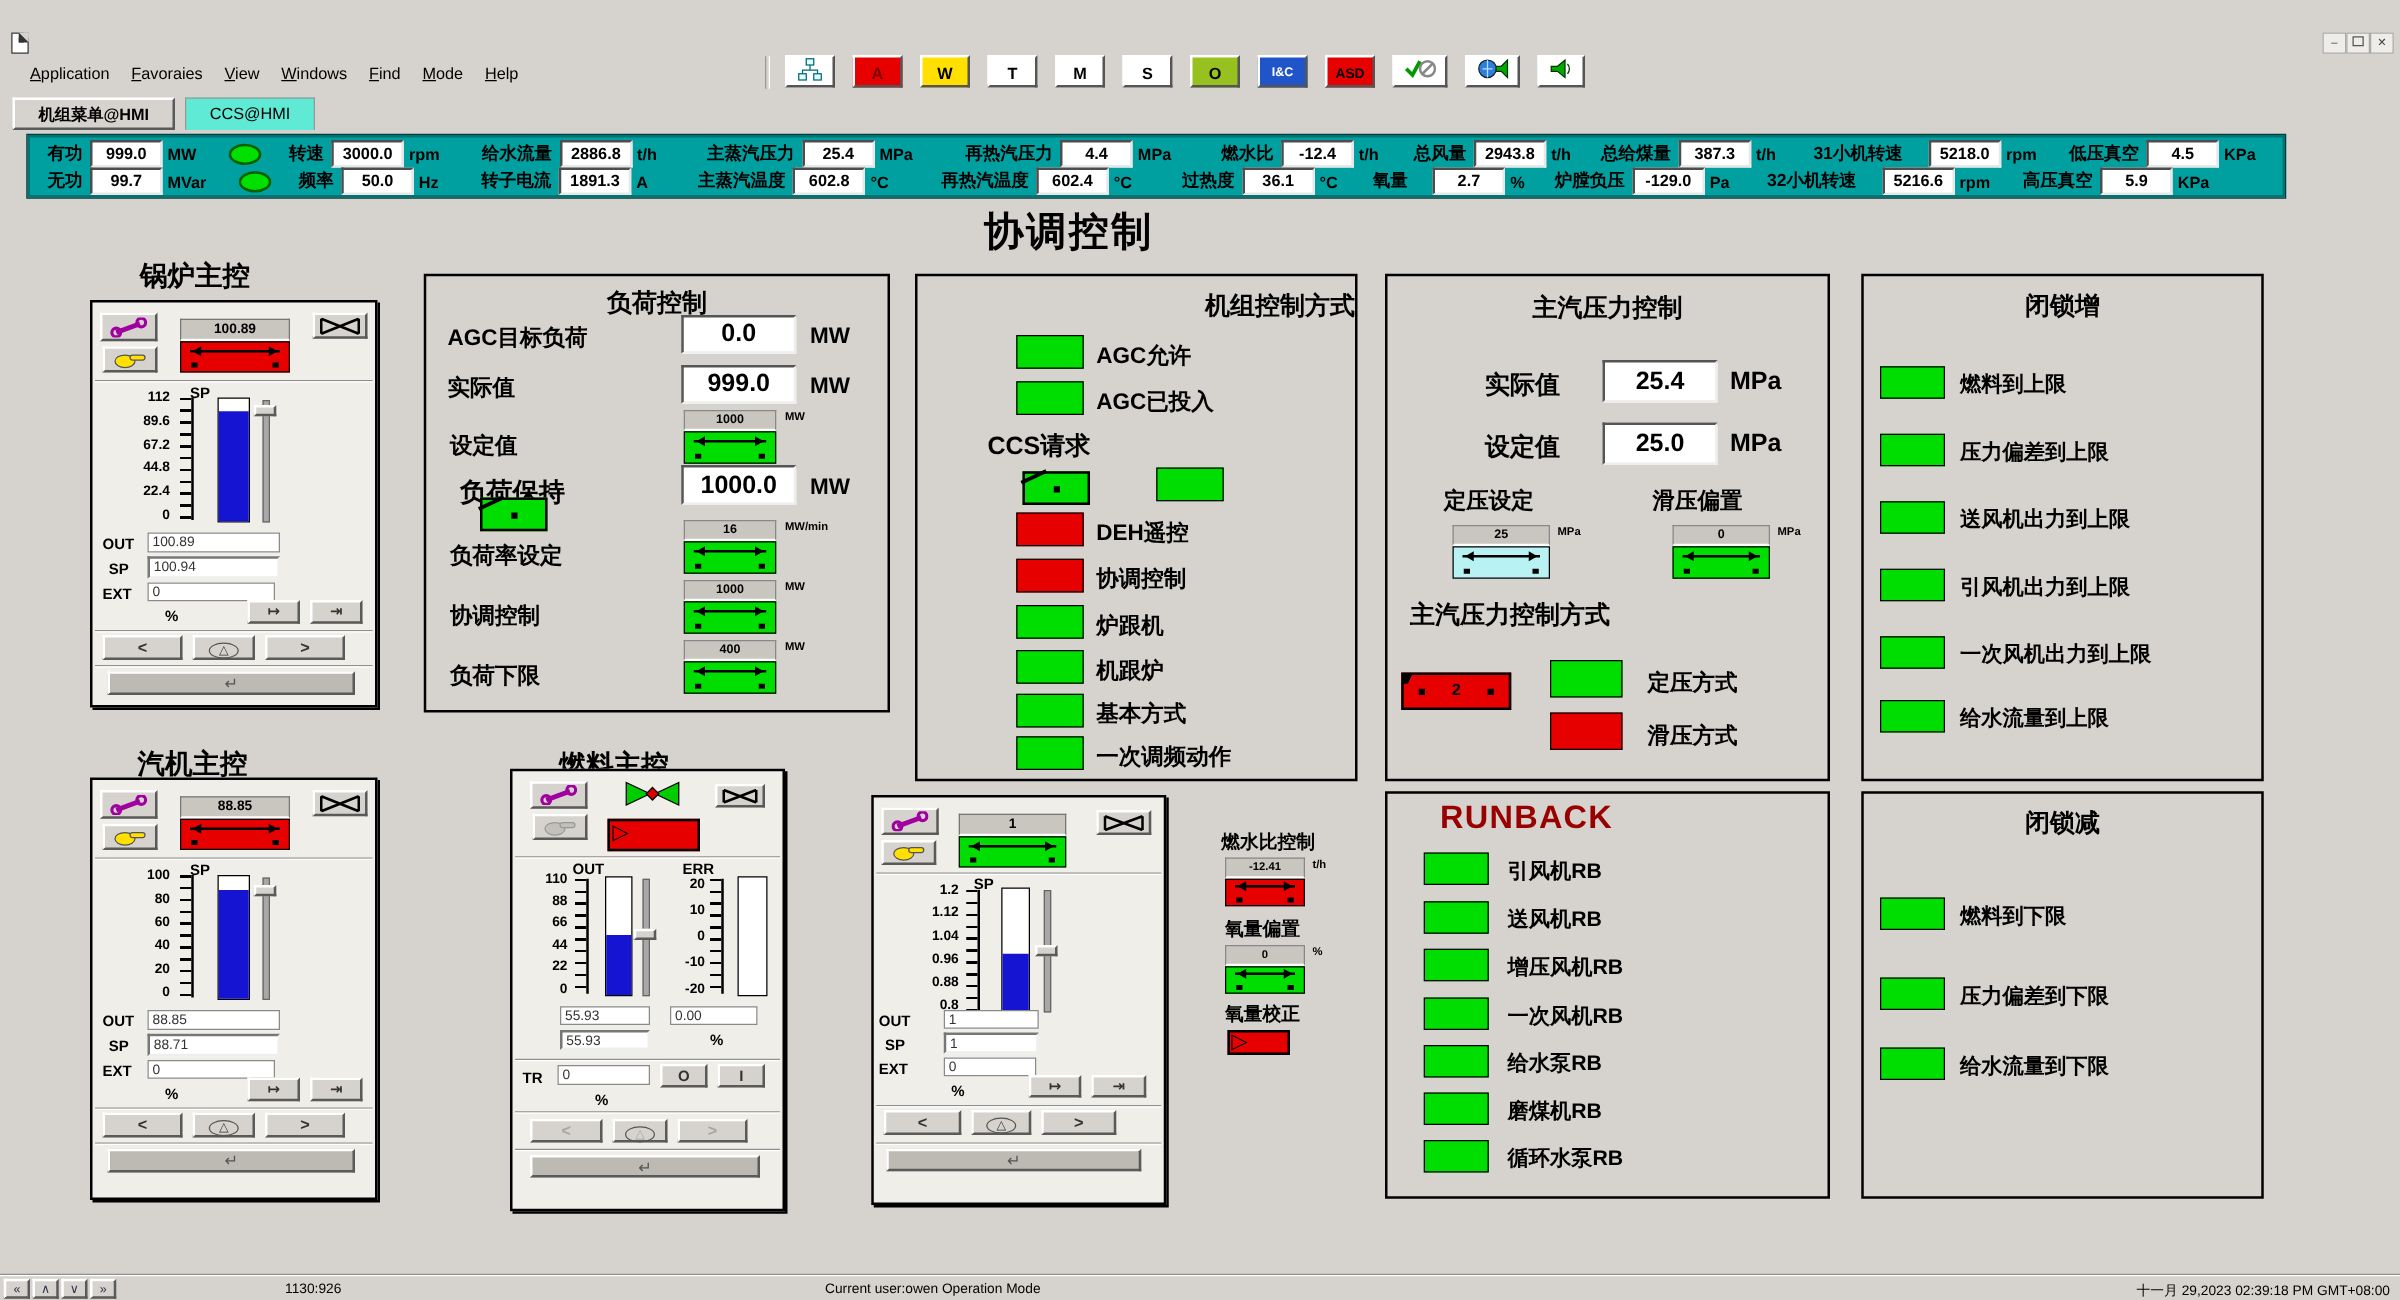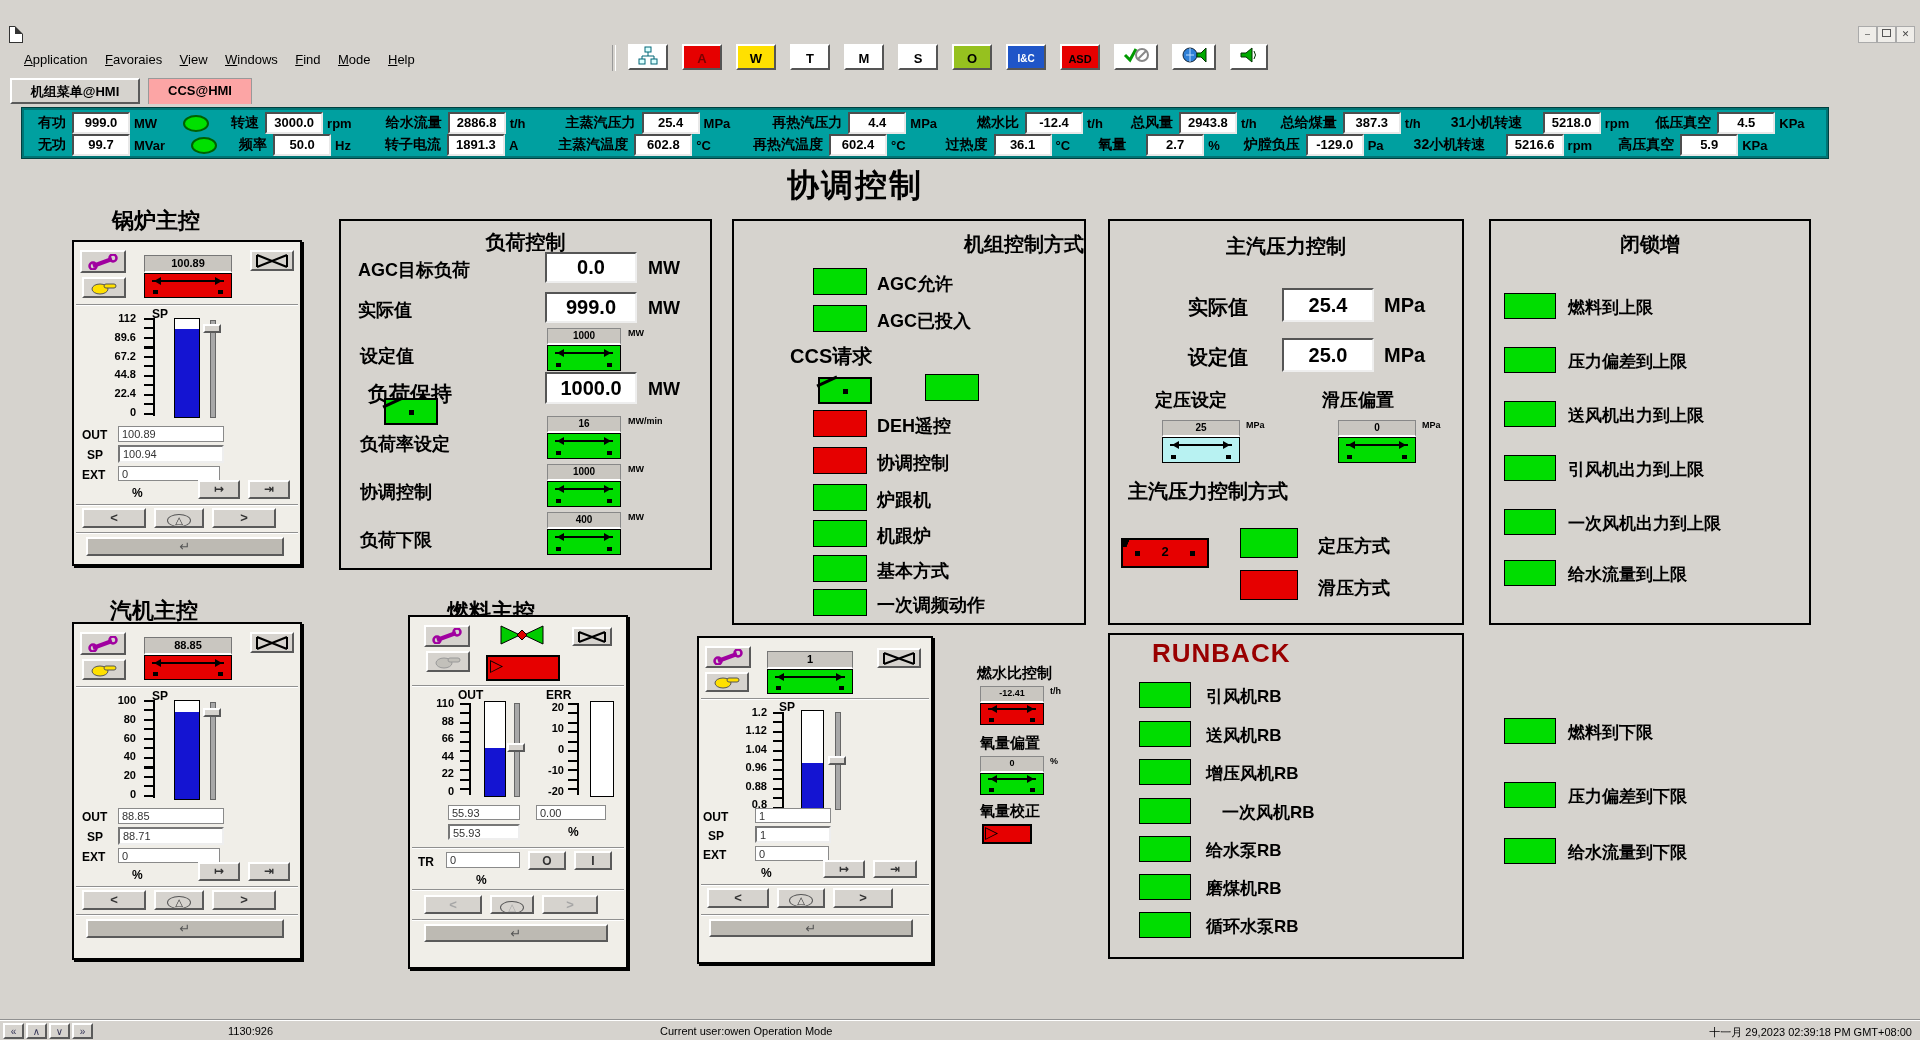--- a/index.html
+++ b/index.html
@@ -18,21 +18,21 @@
   
   .menubar{position:absolute;left:0;top:43px;width:1920px;height:30px;}
   .menu-item{display:inline-block;margin-right:13px;font-size:13px;color:#000;}
   .menu-item::first-letter{text-decoration:underline;}
   .menuwrap{position:absolute;left:24px;top:7px;}
   .tbsep{position:absolute;left:612px;top:2px;width:2px;height:26px;border-left:1px solid #999;border-right:1px solid #fff;}
   .tbtn{position:absolute;top:1px;width:40px;height:26px;text-align:center;font-weight:bold;font-size:13px;line-height:26px;background:#fff;border-top:2px solid #FFF;border-left:2px solid #FFF;border-right:2px solid #555;border-bottom:2px solid #555;box-sizing:border-box;}
   .b3{background:#D6D3CE;border-top:2px solid #FFF;border-left:2px solid #FFF;border-right:2px solid #5A5A5A;border-bottom:2px solid #5A5A5A;box-sizing:border-box;}
   
   .tab1{position:absolute;left:10px;top:78px;width:130px;height:26px;font-size:13px;font-weight:bold;text-align:center;line-height:24px;}
-  .tab2{position:absolute;left:148px;top:78px;width:104px;height:26px;background:#fca5a5;border:1px solid #999;border-bottom:none;font-size:13px;font-weight:bold;text-align:center;line-height:24px;box-sizing:border-box;}
+  .tab2{position:absolute;left:148px;top:78px;width:104px;height:26px;background:#5eead4;border:1px solid #999;border-bottom:none;font-size:13px;font-weight:normal;text-align:center;line-height:24px;box-sizing:border-box;}
   
   .strip{position:absolute;left:22px;top:108px;width:1806px;height:50px;background:#00A0A0;border:2px solid #007474;outline:1px solid #003F3F;box-sizing:border-box;}
   .srow{position:absolute;left:6px;right:2px;height:22px;display:flex;align-items:center;}
   .sg{display:flex;align-items:center;}
   .slb{font-size:14px;font-weight:bold;color:#000;white-space:nowrap;margin-right:6px;}
   .svb{width:54px;height:18px;background:#FFF;border-top:2px solid #4d4d4d;border-left:2px solid #4d4d4d;border-bottom:2px solid #E8E8E8;border-right:2px solid #E8E8E8;font-size:13px;font-weight:bold;text-align:center;line-height:18px;box-sizing:content-box;}
   .sun{font-size:13px;font-weight:bold;margin-left:4px;white-space:nowrap;}
   .led{width:26px;height:17px;border-radius:50%;background:#00E000;border:2px solid #006000;box-sizing:border-box;}
   .srow>*:nth-child(1){margin-left:8px;} .srow>*:nth-child(2){margin-left:26px;}
   .srow>*:nth-child(3){margin-left:22px;} .srow>*:nth-child(4){margin-left:34px;}
@@ -696,28 +696,31 @@
 
   <div class="panel" style="left:1108px;top:633px;width:352px;height:322px;"></div>
   <span class="runtitle" style="left:1152px;top:638px;">RUNBACK</span>
   <div class="sbox green" style="left:1139px;top:682px;width:52px;height:26px;"></div>
   <span class="ilabel2" style="left:1206px;top:685px;">引风机RB</span>
   <div class="sbox green" style="left:1139px;top:721px;width:52px;height:26px;"></div>
   <span class="ilabel2" style="left:1206px;top:724px;">送风机RB</span>
   <div class="sbox green" style="left:1139px;top:759px;width:52px;height:26px;"></div>
   <span class="ilabel2" style="left:1206px;top:762px;">增压风机RB</span>
   <div class="sbox green" style="left:1139px;top:798px;width:52px;height:26px;"></div>
-  <span class="ilabel2" style="left:1206px;top:801px;margin-left:16px;">一次风机RB</span>
+  <span class="ilabel2" style="left:1206px;top:801px;">一次风机RB</span>
   <div class="sbox green" style="left:1139px;top:836px;width:52px;height:26px;"></div>
   <span class="ilabel2" style="left:1206px;top:839px;">给水泵RB</span>
   <div class="sbox green" style="left:1139px;top:874px;width:52px;height:26px;"></div>
   <span class="ilabel2" style="left:1206px;top:877px;">磨煤机RB</span>
   <div class="sbox green" style="left:1139px;top:912px;width:52px;height:26px;"></div>
   <span class="ilabel2" style="left:1206px;top:915px;">循环水泵RB</span>
 
+  <div class="panel" style="left:1489px;top:633px;width:318px;height:322px;">
+    <div class="ptitle" style="top:10px;">闭锁减</div>
+  </div>
   <div class="sbox green" style="left:1504px;top:718px;width:52px;height:26px;"></div>
   <span class="ilabel2" style="left:1568px;top:721px;">燃料到下限</span>
   <div class="sbox green" style="left:1504px;top:782px;width:52px;height:26px;"></div>
   <span class="ilabel2" style="left:1568px;top:785px;">压力偏差到下限</span>
   <div class="sbox green" style="left:1504px;top:838px;width:52px;height:26px;"></div>
   <span class="ilabel2" style="left:1568px;top:841px;">给水流量到下限</span>
 
   <div class="statusbar">
     <span class="navb b3 g-laq" style="left:3px;"></span>
     <span class="navb b3 g-up" style="left:26px;"></span>

